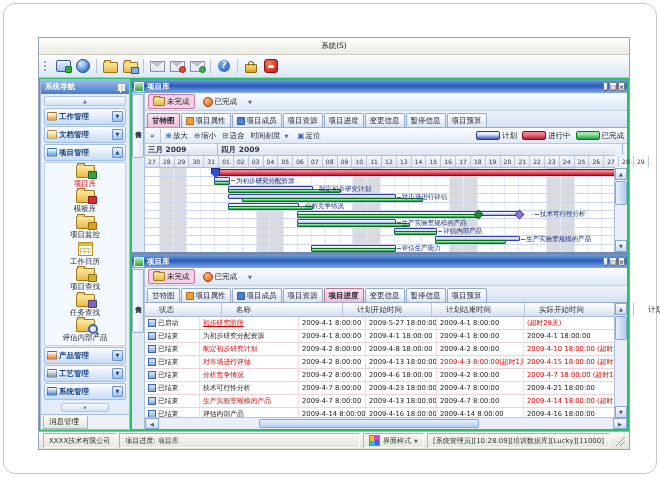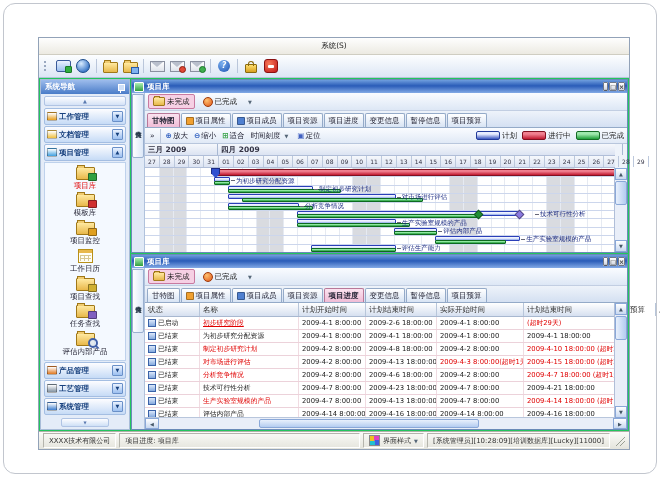--- a/index.html
+++ b/index.html
@@ -127,21 +127,21 @@
     display:flex;align-items:center;justify-content:center}
   .sb-track{flex:1;position:relative}
   .sb-thumb{position:absolute;left:0;right:0;top:1px;height:22px;background:linear-gradient(90deg,#e8f0fc,#b4ccf0);border:1px solid #8aa8d8;border-radius:2px}
   .hscroll{height:11px;background:#e9eef8;border-top:1px solid #b8c6dc;display:flex;align-items:stretch;position:relative}
   .hs-btn{width:12px;background:linear-gradient(#ffffff,#c8d8f0);border:1px solid #8aa8d8;font-size:5px;color:#456;display:flex;align-items:center;justify-content:center}
   .hs-track{flex:1;position:relative}
   .hs-thumb{position:absolute;top:1px;bottom:1px;left:22%;width:48%;background:linear-gradient(#e8f0fc,#b4ccf0);border:1px solid #8aa8d8;border-radius:2px}
   
   .tbl{flex:1;display:flex;flex-direction:column;min-height:0;position:relative;background:#fff}
   .t-head{height:13px;display:flex;background:linear-gradient(#ffffff,#d6e0f0);border-bottom:1px solid #a8b8d0;width:calc(100% - 12px)}
-  .t-hcell{border-right:1px solid #b8c6da;padding:0 3px;display:flex;align-items:center;color:#333;overflow:hidden;white-space:nowrap}
+  .t-hcell{border-right:1px solid #b8c6da;padding:0 14px;display:flex;align-items:center;color:#333;overflow:hidden;white-space:nowrap}
   .t-body{flex:1;width:calc(100% - 12px);overflow:hidden}
   .t-row{height:12px;display:flex;border-bottom:1px solid #ecd2da}
   .t-cell{border-right:1px solid #f0dce2;padding:0 3px;display:flex;align-items:center;gap:2px;overflow:hidden;white-space:nowrap;font-size:6.8px}
   .red{color:#e00000}
   .row-ico{width:6px;height:6px;background:linear-gradient(#dce8fa,#86aade);border:1px solid #3a62a8;flex:none}
   .tbl .vscroll{top:0}
   
   .statusbar{height:17px;background:linear-gradient(#fbfbf8,#e4e4dc);border-top:1px solid #b0b0a8;
     display:flex;align-items:center;gap:3px;padding:0 4px;font-size:7px;color:#333}
   .seg{height:13px;display:flex;align-items:center;padding:0 5px;gap:3px;border:1px solid;border-color:#b4b4ac #fff #fff #b4b4ac;white-space:nowrap}
@@ -282,20 +282,23 @@
               <span class="sg-lbl">工艺管理</span>
               <span class="sg-btn">▼</span>
             </div>
             <div class="side-group">
               <span class="sg-ico" style="background: linear-gradient(rgb(255, 255, 255), rgb(64, 128, 208));"></span>
               <span class="sg-lbl">系统管理</span>
               <span class="sg-btn">▼</span>
             </div>
           </div>
         <div class="side-more" id="side-more">▼</div>
+        <div class="side-tab">
+          <span>消息管理</span>
+        </div>
       </div>
 
       <div class="content">
 
         <div class="panel" id="panel1">
           <div class="p-title">
             <span class="p-ico"></span>
             <span class="t">项目库</span>
             <span class="wbtns" id="p1-wbtns"><span class="wbtn">_</span><span class="wbtn">□</span><span class="wbtn">×</span></span>
           </div>
@@ -585,21 +588,21 @@
                         <i class="row-ico"></i>
                         <span>已启动</span>
                       </span>
                       <span class="t-cell red" style="width: 92px; flex: 0 0 auto; text-decoration: underline;">
                         <span>初步研究阶段</span>
                       </span>
                       <span class="t-cell" style="width: 60px; flex: 0 0 auto;">
                         <span>2009-4-1 8:00:00</span>
                       </span>
                       <span class="t-cell" style="width: 64px; flex: 0 0 auto;">
-                        <span>2009-2-6 18:00:00</span>
+                        <span>2009-5-27 18:00:00</span>
                       </span>
                       <span class="t-cell" style="width: 80px; flex: 0 0 auto;">
                         <span>2009-4-1 8:00:00</span>
                       </span>
                       <span class="t-cell red" style="width: 96px; flex: 0 0 auto;">
                         <span>(超时29天)</span>
                       </span>
                     </div>
                     <div class="t-row">
                       <span class="t-cell" style="width: 48px; flex: 0 0 auto;">

